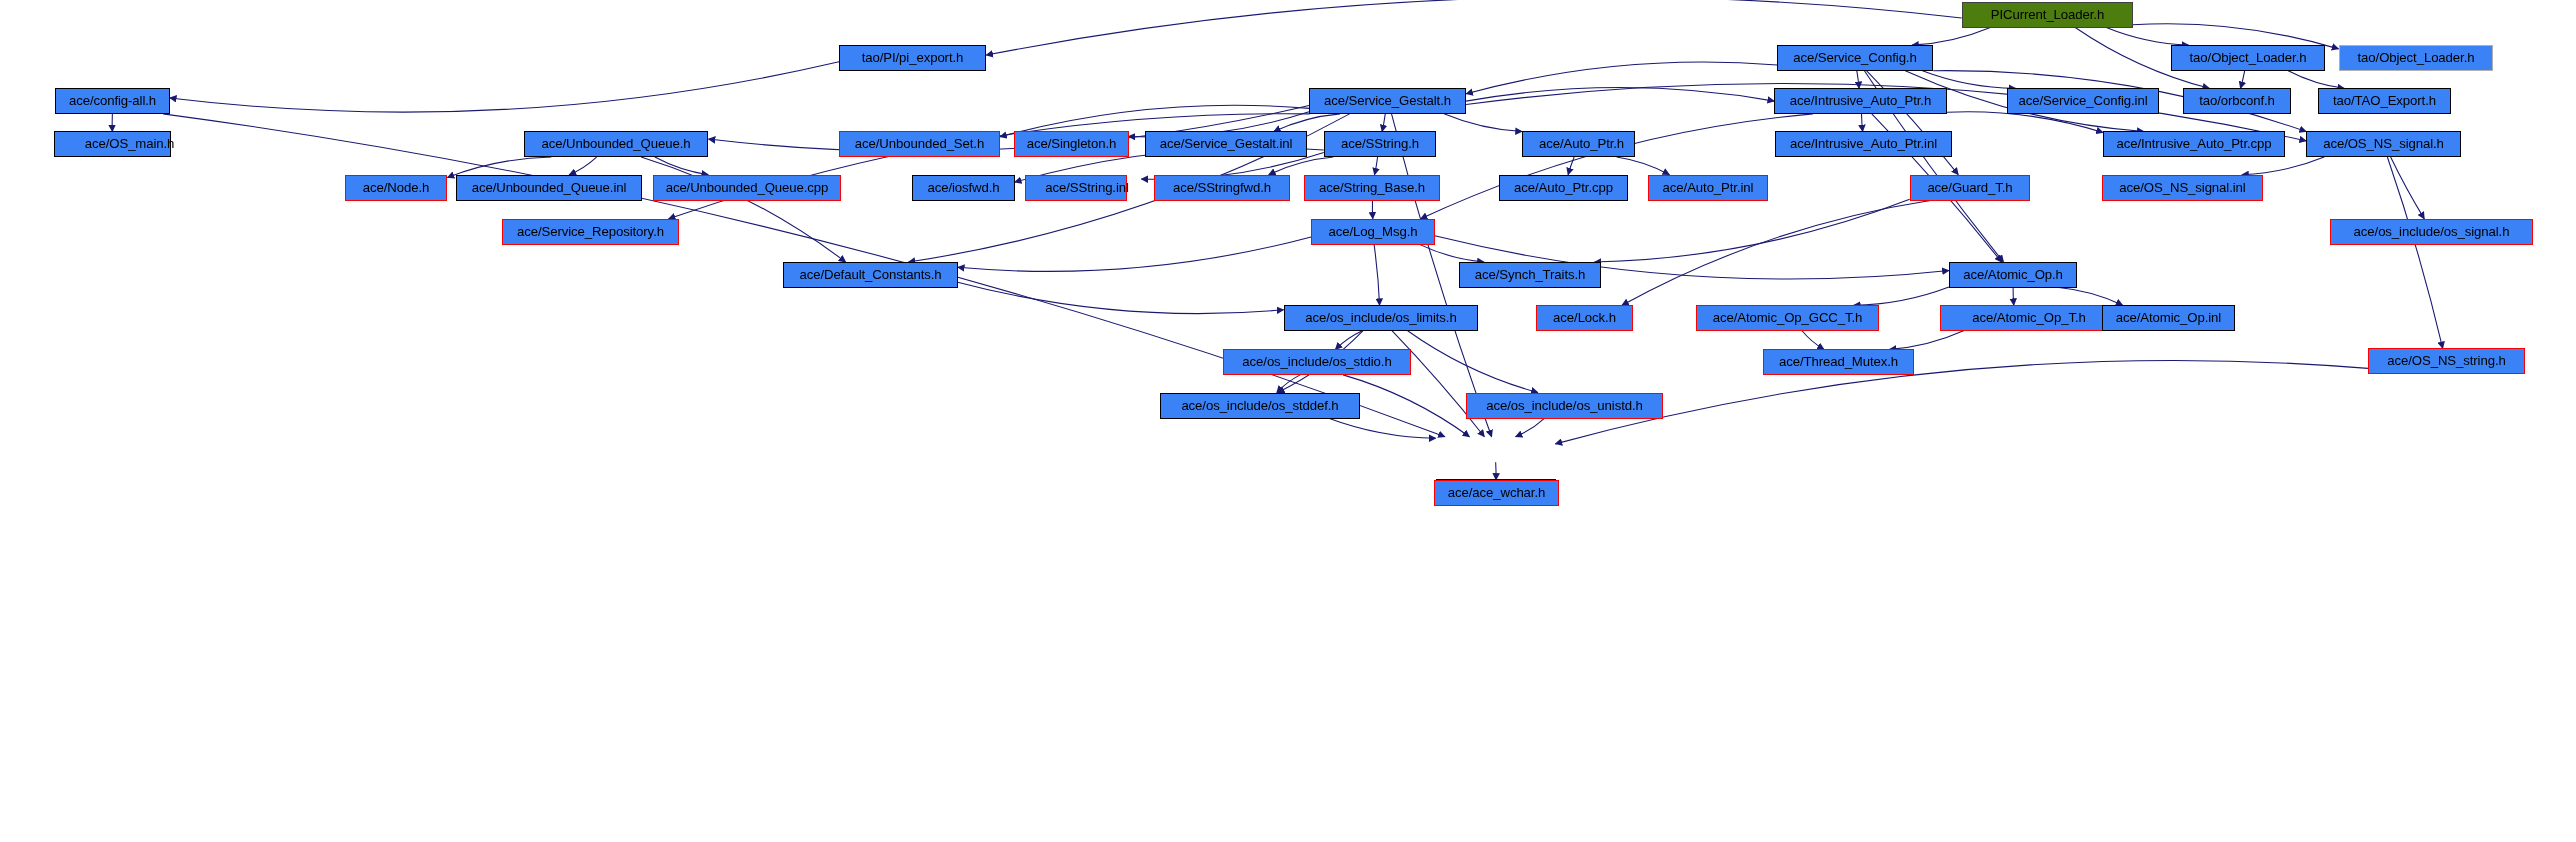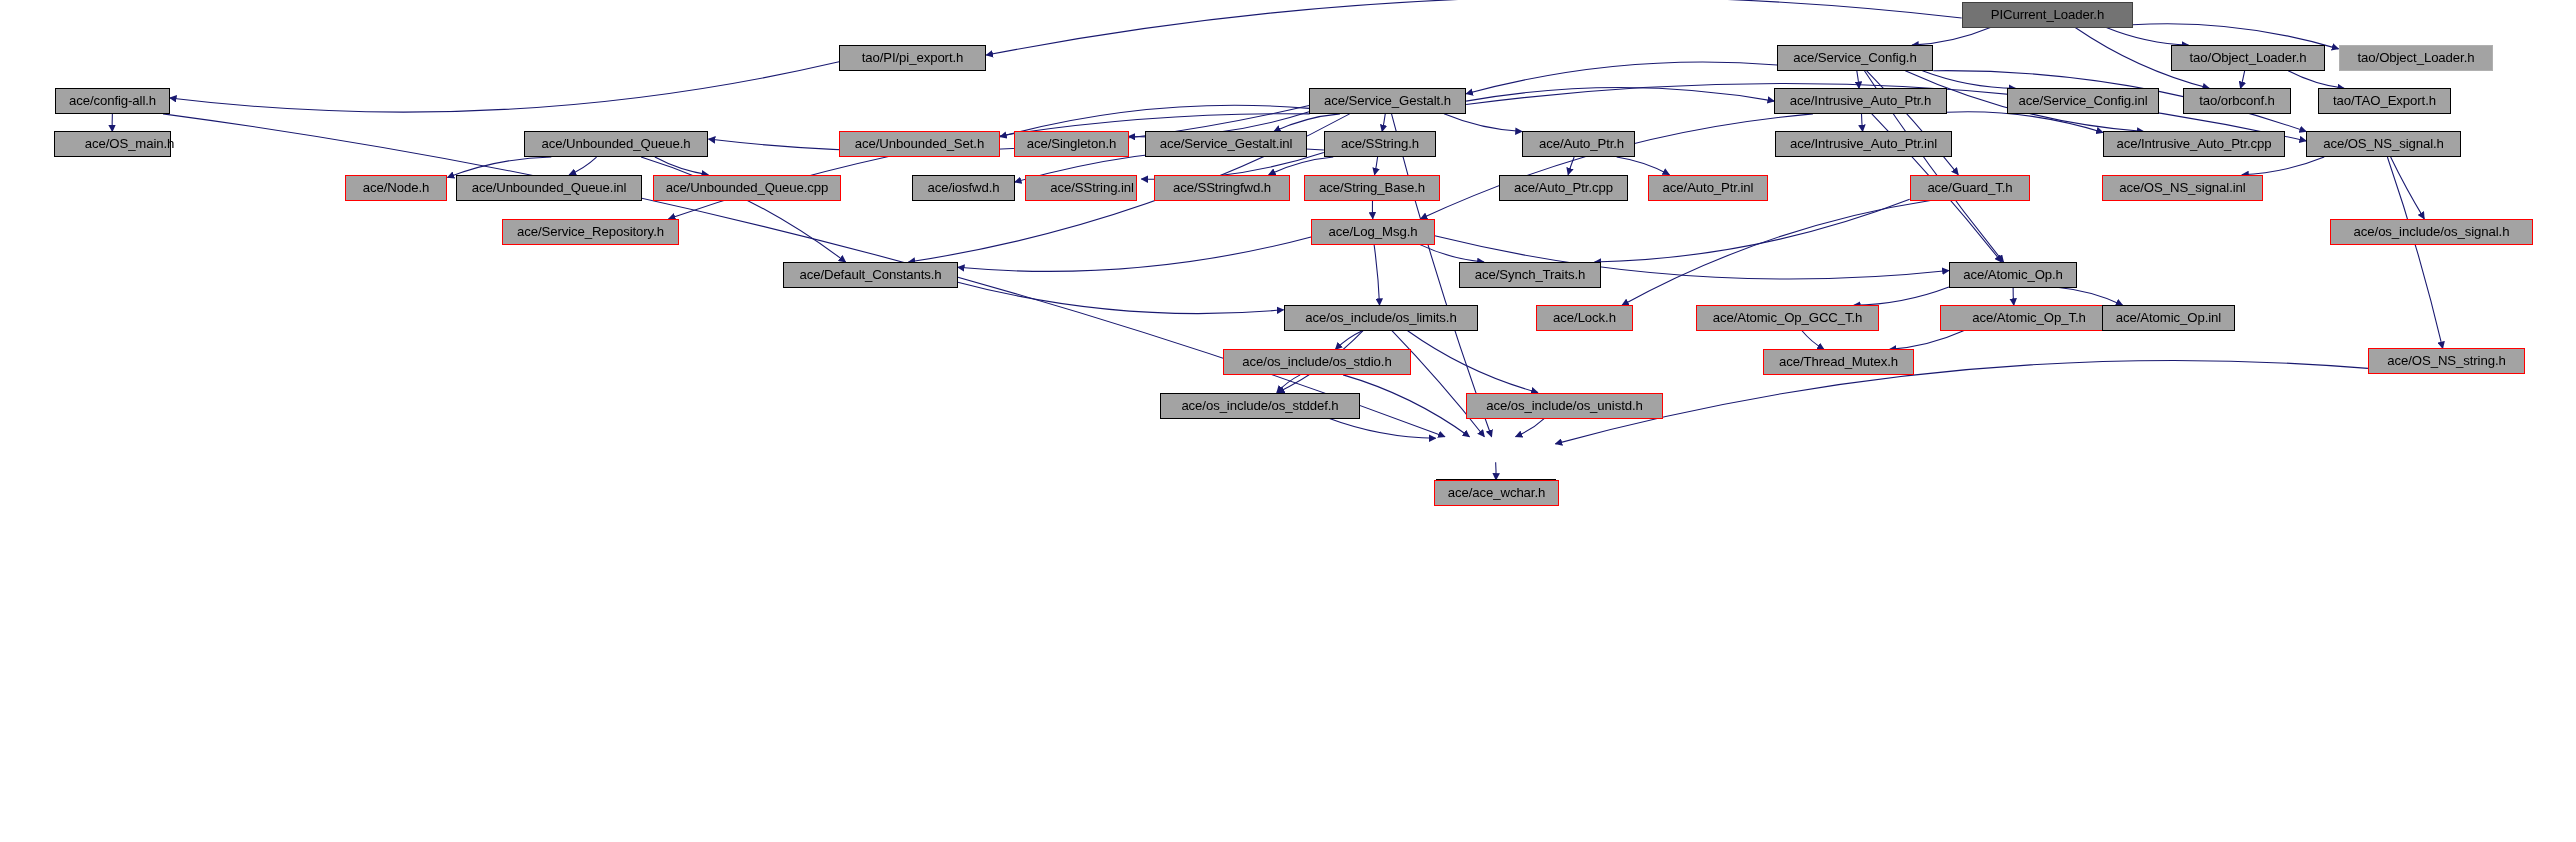--- a/index.html
+++ b/index.html
@@ -13,33 +13,33 @@
     overflow:hidden;
   }
   #edges{position:absolute;left:0;top:0;width:2576px;height:843px;}
   .node{
     position:absolute;
     box-sizing:border-box;
     display:flex;
     align-items:center;
     justify-content:center;
     height:25.5px;
-    background:#a3a3a3;
+    background:#3b82f6;
     border:1px solid #000000;
     font-size:13.2px;
     color:#000000;
     white-space:nowrap;
     letter-spacing:-0.1px;
     line-height:1;
     padding:0 5.9px;
     z-index:5;
   }
   .node.red{border-color:#ff0000;}
   .node.grey-border{border-color:#b0b0b0;}
-  .node.root{background:#737373;border-color:#404040;}
+  .node.root{background:#4d7c0f;border-color:#404040;}
   .node .lbl{pointer-events:none;}
 </style>
 </head>
 <body>
 
 <div id="graph">
   <svg id="edges" xmlns="http://www.w3.org/2000/svg" viewBox="0 0 2625 859" width="2576" height="843">
     <defs>
       <marker id="arrow" viewBox="0 0 10 10" refX="9" refY="5" markerWidth="7" markerHeight="7" orient="auto-start-reverse">
         <path d="M 0 0 L 10 5 L 0 10 z" fill="#191970"></path>
@@ -185,21 +185,21 @@
       </div>
       <div class="node" style="left: 456px; top: 175px; width: 186px;">
         <span class="lbl">ace/Unbounded_Queue.inl</span>
       </div>
       <div class="node red" style="left: 653px; top: 175px; width: 188px;">
         <span class="lbl">ace/Unbounded_Queue.cpp</span>
       </div>
       <div class="node" style="left: 912px; top: 175px; width: 103px;">
         <span class="lbl">ace/iosfwd.h</span>
       </div>
-      <div class="node red" style="left: 1025px; top: 175px; width: 112px; padding-left: 28px;">
+      <div class="node red" style="left: 1025px; top: 175px; width: 102px; padding-left: 28px;">
         <span class="lbl">ace/SString.inl</span>
       </div>
       <div class="node red" style="left: 1154px; top: 175px; width: 136px;">
         <span class="lbl">ace/SStringfwd.h</span>
       </div>
       <div class="node red" style="left: 1304px; top: 175px; width: 136px;">
         <span class="lbl">ace/String_Base.h</span>
       </div>
       <div class="node" style="left: 1499px; top: 175px; width: 129px;">
         <span class="lbl">ace/Auto_Ptr.cpp</span>

